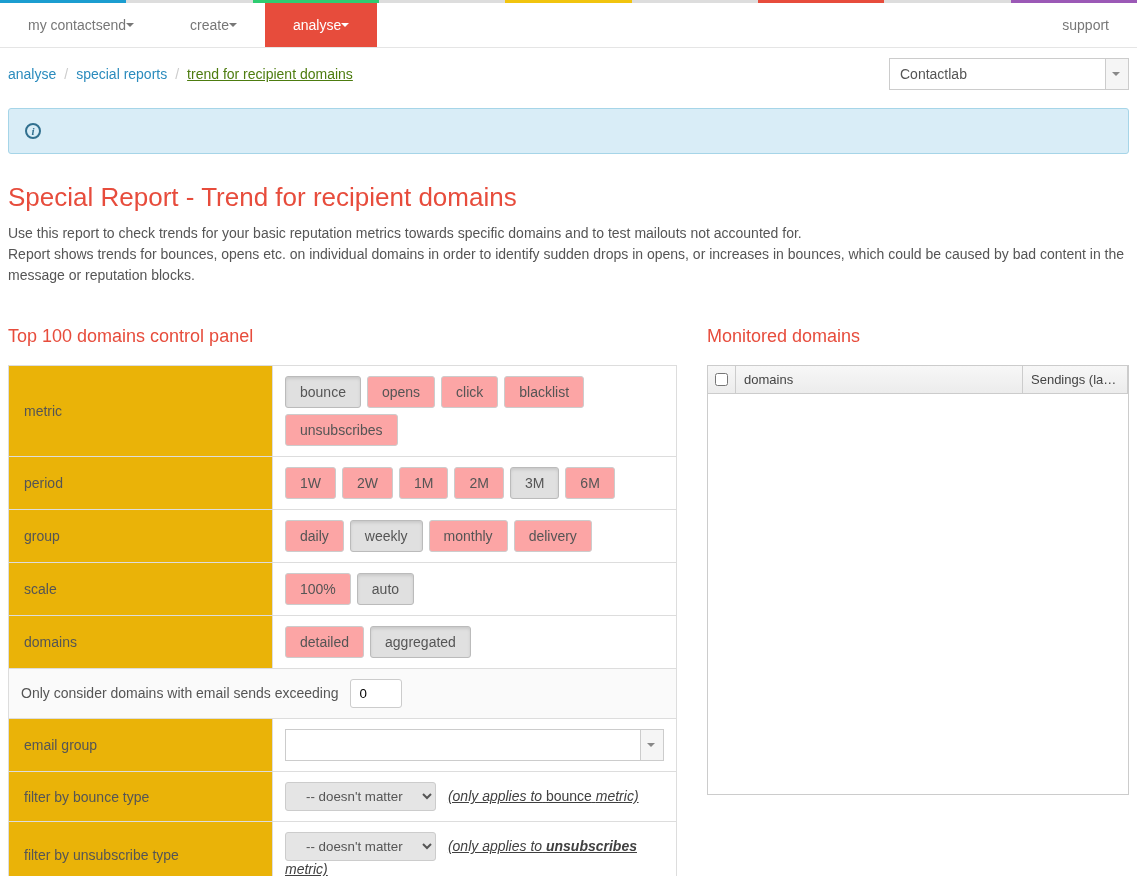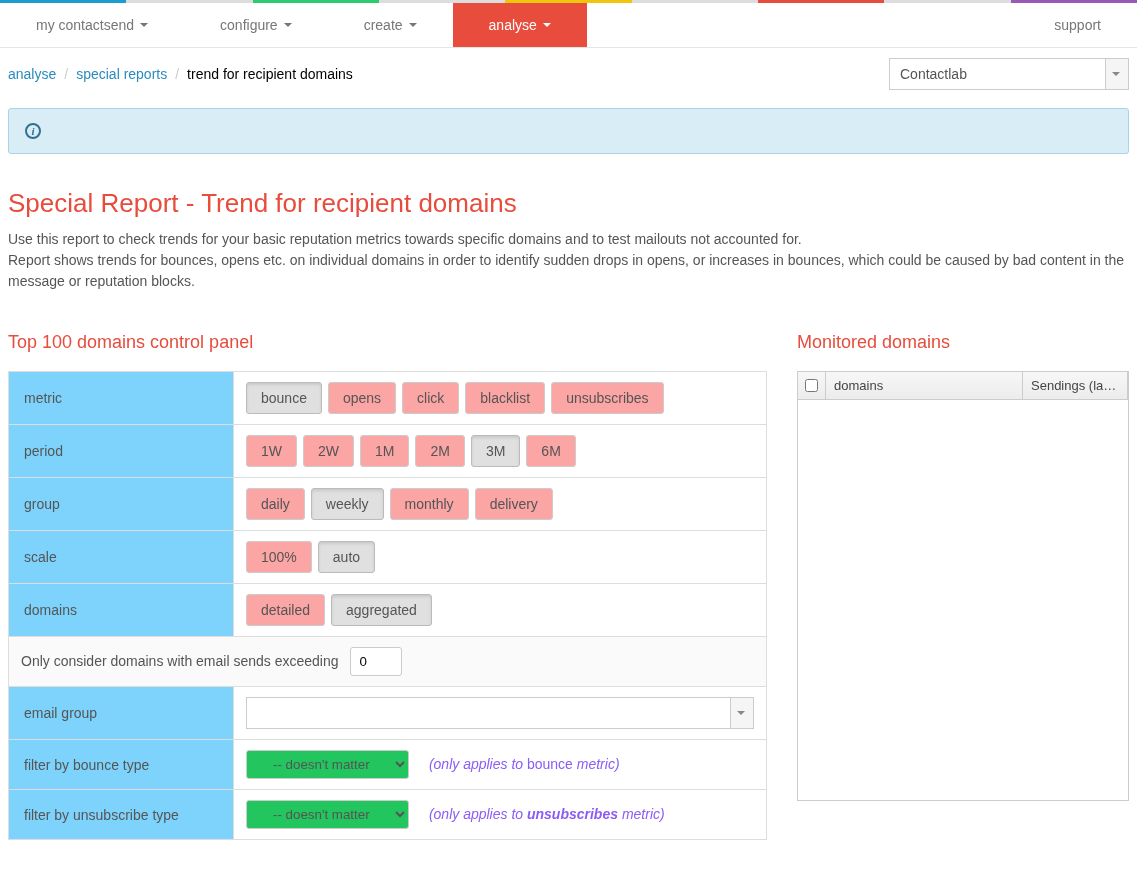--- a/index.html
+++ b/index.html
@@ -13,64 +13,64 @@
 .topbar .c3 { background: #2ecc71; }
 .topbar .c4 { background: #ddd; }
 .topbar .c5 { background: #f1c40f; }
 .topbar .c6 { background: #ddd; }
 .topbar .c7 { background: #e74c3c; }
 .topbar .c8 { background: #ddd; }
 .topbar .c9 { background: #9b59b6; }
 
 
 .nav { display: flex; border-bottom: 1px solid #e5e5e5; }
-.nav-item { padding: 14px 36px; color: #777; cursor: pointer; display: flex; align-items: center; gap: 6px; white-space: nowrap; }
+.nav-item { padding: 14px 28px; color: #777; cursor: pointer; display: flex; align-items: center; white-space: nowrap; }
 .nav-item.active { background: #e74c3c; color: #fff; }
 .nav-spacer { flex: 1; }
 .caret { width: 0; height: 0; border-left: 4px solid transparent; border-right: 4px solid transparent; border-top: 4px solid currentColor; display: inline-block; }
 
 
 .crumb-row { display: flex; align-items: center; padding: 10px 8px; gap: 8px; }
 .crumb { color: #2a8bbd; }
-.crumb.current { color: #000000; }
+.crumb.current { color: #4d7c0f; text-decoration: underline; }
 .sep { color: #ccc; }
 .crumb-spacer { flex: 1; }
 .combo { border: 1px solid #ccc; background: #fff; padding: 7px 28px 7px 10px; min-width: 240px; position: relative; color: #555; }
 .combo::after { content: ""; position: absolute; right: 0; top: 0; bottom: 0; width: 22px; border-left: 1px solid #ccc; background: #f5f5f5; }
 .combo::before { content: ""; position: absolute; right: 8px; top: 50%; margin-top: -2px; border-left: 4px solid transparent; border-right: 4px solid transparent; border-top: 4px solid #888; z-index: 1; }
 
 
 .alert { margin: 8px; border: 1px solid #a6d5e8; background: #d9edf7; color: #31708f; padding: 14px 16px; border-radius: 3px; display: flex; align-items: center; gap: 12px; }
 .alert-icon { width: 16px; height: 16px; border: 2px solid #31708f; border-radius: 50%; display: flex; align-items: center; justify-content: center; font-size: 11px; font-weight: bold; font-style: italic; font-family: serif; }
 
 
 .page { padding: 8px; }
-h1 { color: #e74c3c; font-weight: 400; font-size: 26px; margin: 18px 0 10px; }
+h1 { color: #e74c3c; font-weight: 400; font-size: 26px; margin: 12px 0 10px; }
 .desc { color: #555; line-height: 1.5; }
 
 .two-col { display: flex; gap: 30px; margin-top: 40px; align-items: flex-start; }
 .left { flex: 1; }
-.right { width: 332px; }
+.right { width: 422px; }
 
 h2 { color: #e74c3c; font-weight: 400; font-size: 18px; margin-bottom: 18px; }
 
 
 .ctrl-table { width: 100%; border-collapse: collapse; border: 1px solid #ddd; }
 .ctrl-table td { border: 1px solid #ddd; padding: 10px 12px; vertical-align: middle; }
-.ctrl-table td.label { background: #7dd3fc; width: 225px; color: #555; padding-left: 15px; }
+.ctrl-table td.label { background: #eab308; width: 264px; color: #555; padding-left: 15px; }
 .ctrl-table td.full { background: #fafafa; }
 
 
 .btn-group { display: flex; gap: 6px; flex-wrap: wrap; }
 .btn { border: 1px solid #ccc; background: #fca5a5; padding: 7px 14px; border-radius: 3px; color: #555; cursor: pointer; font-size: 14px; }
 .btn.active { background: #e0e0e0; box-shadow: inset 0 2px 3px rgba(0,0,0,.1); border-color: #bbb; }
 
 .num-input { border: 1px solid #ccc; padding: 6px 8px; width: 52px; border-radius: 3px; margin-left: 8px; }
-select.sel { border: 1px solid #ccc; padding: 5px 22px; border-radius: 3px; min-width: 150px; background: #22c55e; color: #555; }
-.hint { font-style: italic; color: #8b5cf6; margin-left: 16px; }
+select.sel { border: 1px solid #ccc; padding: 5px 16px; border-radius: 3px; min-width: 150px; background: #e5e5e5; color: #555; }
+.hint { font-style: italic; color: #404040; margin-left: 8px; text-decoration: underline; }
 .hint b { font-weight: bold; font-style: italic; }
 .hint .nrml { font-style: normal; }
 
 
 .mon-table { border: 1px solid #ccc; width: 100%; height: 430px; background: #fff; }
 .mon-head { display: flex; border-bottom: 1px solid #ccc; background: linear-gradient(#f7f7f7,#ececec); }
 .mon-head .chkcell { width: 28px; border-right: 1px solid #ccc; display: flex; align-items: center; justify-content: center; padding: 6px 0; }
 .mon-head .col { padding: 6px 8px; border-right: 1px solid #ccc; color: #444; font-size: 13px; white-space: nowrap; overflow: hidden; text-overflow: ellipsis; }
 .mon-head .col1 { flex: 1; }
 .mon-head .col2 { width: 105px; }
@@ -92,24 +92,20 @@
     <div class="c8"></div>
     <div class="c9"></div>
 </div>
 
 <div class="nav">
   <div class="nav-item">
       <span>my contactsend</span>
       <span class="caret"></span>
     </div>
   <div class="nav-item">
-      <span>configure</span>
-      <span class="caret"></span>
-    </div>
-  <div class="nav-item">
       <span>create</span>
       <span class="caret"></span>
     </div>
   <div class="nav-item active">
       <span>analyse</span>
       <span class="caret"></span>
     </div>
   <div class="nav-spacer"></div>
   <div class="nav-item">
       <span>support</span>

